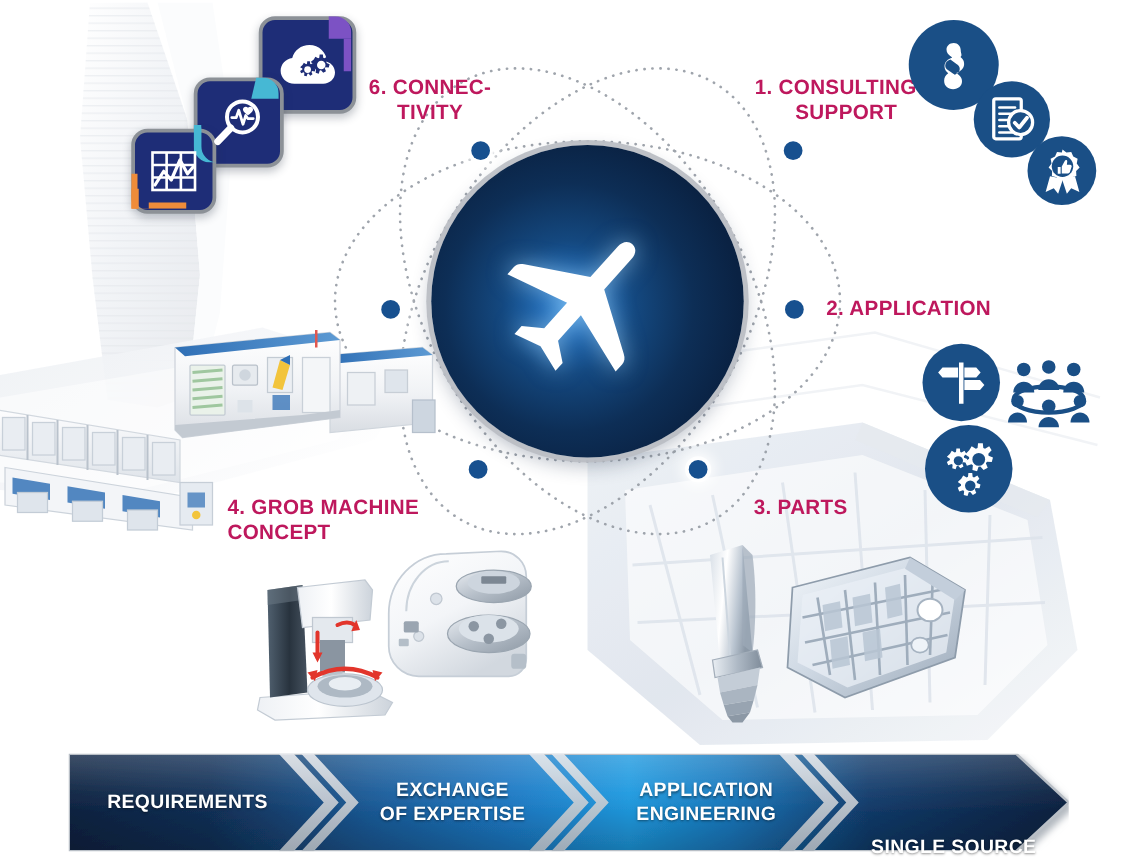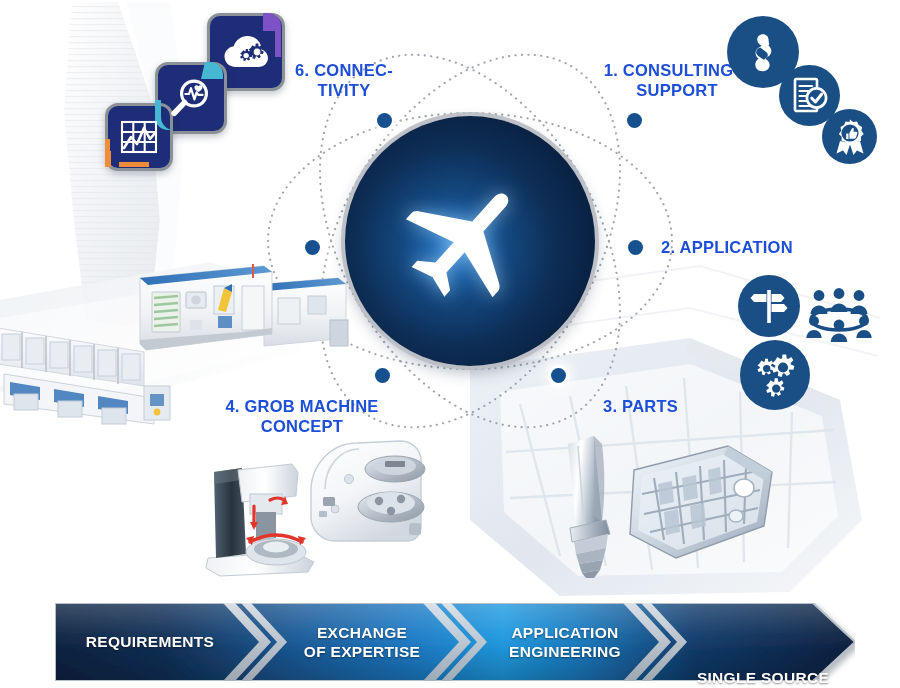--- a/index.html
+++ b/index.html
@@ -29,21 +29,21 @@
   .core-plane{position:absolute;left:50%;top:50%;width:138px;height:138px;
     transform:translate(-50%,-50%);}
   .core-plane svg{display:block;filter:drop-shadow(0 0 9px rgba(180,225,255,.55));}
 
   
   .node{position:absolute;width:15px;height:15px;border-radius:50%;
     background:#17508f;
     box-shadow:0 0 0 3px rgba(255,255,255,.78),0 0 11px 6px rgba(255,255,255,.92);}
 
   
-  .lbl{position:absolute;color:#1d4ed8;font-weight:bold;font-size:16.5px;
+  .lbl{position:absolute;color:#be185d;font-weight:bold;font-size:16.5px;
     letter-spacing:.25px;line-height:1.22;white-space:pre-line;}
   .lbl.r{text-align:right;}
   .lbl.l{text-align:left;}
   .lbl.c{text-align:center;}
 
   
   .icirc{position:absolute;border-radius:50%;background:#1a4f86;
     display:flex;align-items:center;justify-content:center;}
   .iplain{position:absolute;display:flex;align-items:center;justify-content:center;}
   .icirc svg,.iplain svg{display:block;}
@@ -161,21 +161,21 @@
   <div class="node" style="left:305px;top:240px;"></div>
   <div class="node" style="left:377px;top:113px;"></div>
 
   <div class="lbl l" style="left:562px;top:60px;width:230px;text-align:center;">1. CONSULTING &amp;
 SUPPORT</div>
 
   <div class="lbl l" style="left:661px;top:237px;width:230px;">2. APPLICATION</div>
 
   <div class="lbl l" style="left:559px;top:396px;width:170px;margin-left:44px;">3. PARTS</div>
 
-  <div class="lbl l" style="left:172px;top:396px;width:260px;text-align:center;">4. GROB MACHINE
+  <div class="lbl l" style="left:182px;top:396px;width:260px;">4. GROB MACHINE
     CONCEPT</div>
 
 
   <div class="lbl c" style="left:260px;top:60px;width:168px;">6. CONNEC-
 TIVITY</div>
 
   <div class="icirc" style="left:727px;top:16px;width:72px;height:72px;">
     <svg width="40" height="46" viewBox="0 0 40 46">
       <path d="M25.6,11.4c0-3.6-2.3-6.1-5.6-6.1c-3.4,0-5.8,2.3-5.8,5.3c0,2.6,1.4,4.3,4.6,6.4
                c-3.6,1.3-6.2,3.6-6.2,7c0,2.3,1.1,4.2,3,5.6c-2.1,1.5-3.3,3.5-3.3,6c0,4,2.9,6.7,7.2,6.7

